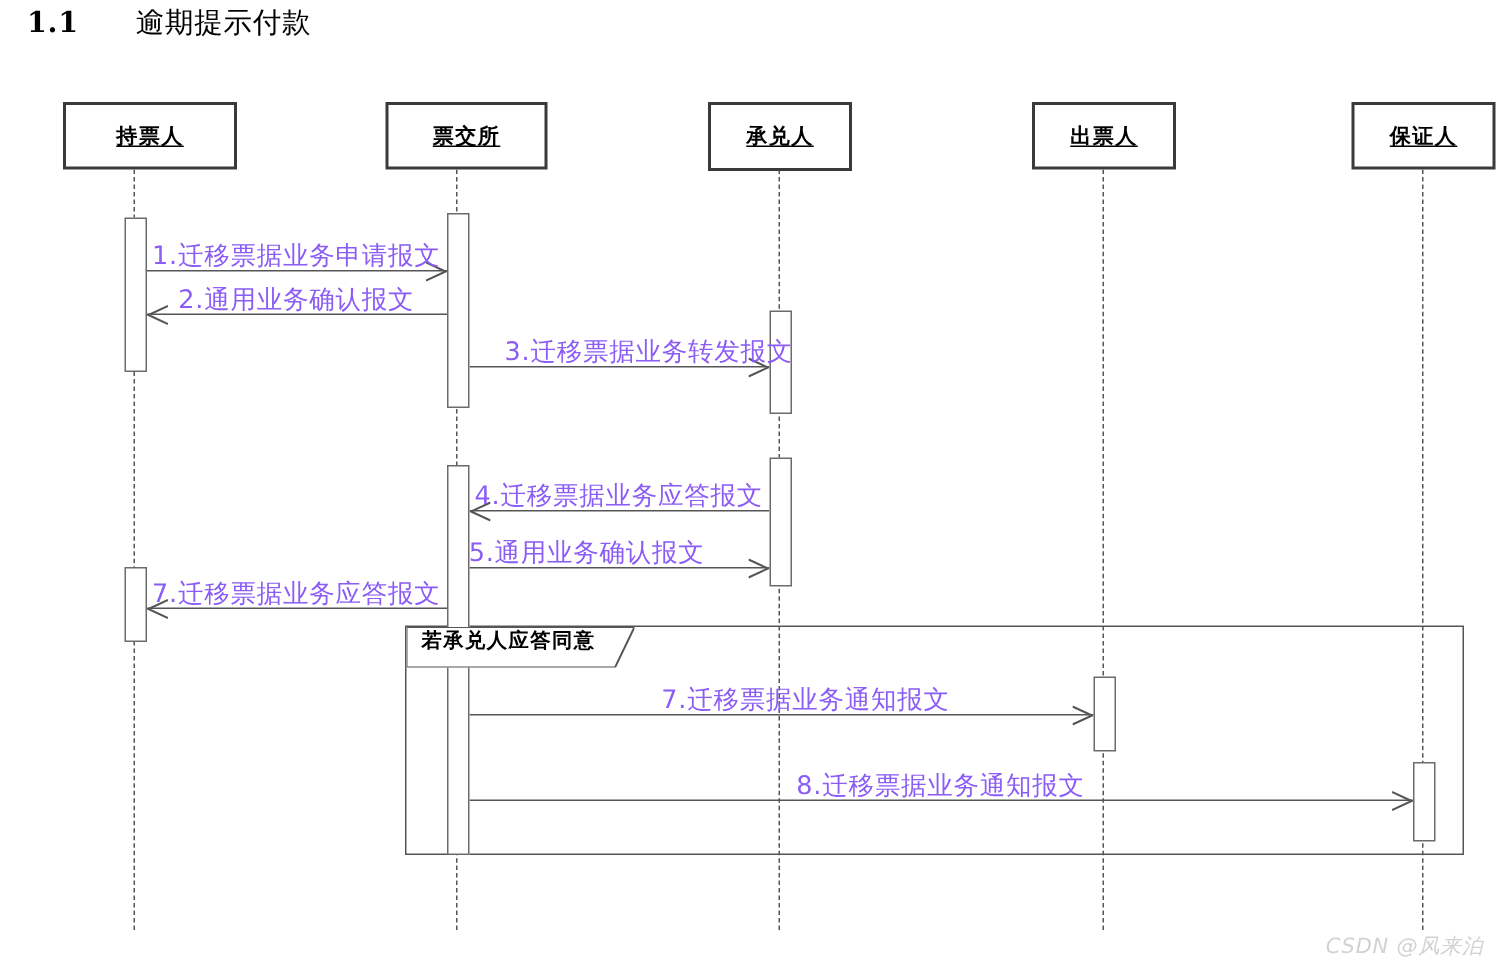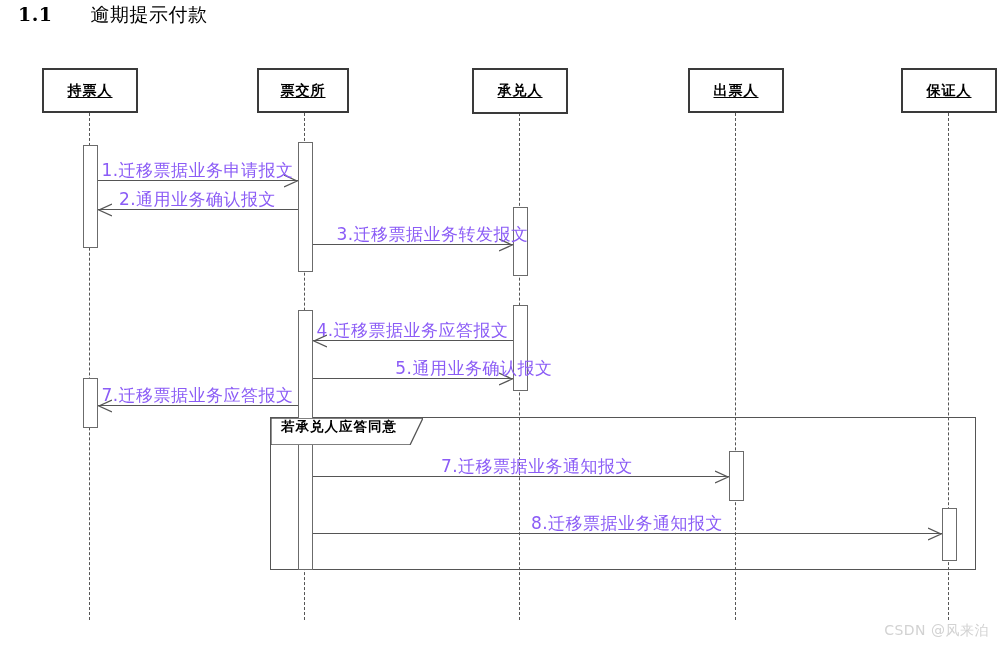--- a/index.html
+++ b/index.html
@@ -132,20 +132,21 @@
   #watermark {
     position: absolute;
     right: 14px;
     bottom: 10px;
     font-size: 14px;
     color: #d2d2d2;
     letter-spacing: 0.5px;
     white-space: nowrap;
     user-select: none;
     font-family: "DejaVu Sans", "Liberation Sans", sans-serif;
+    font-style: italic;
   }
 </style>
 </head>
 <body>
 
 <div id="page-title">
   <span class="num">1.1</span><span>逾期提示付款</span>
 </div>
 
 <div id="diagram">
@@ -193,21 +194,21 @@
       </span>
     </div>
     <div class="msg-label" style="top: 319px; left: 312.5px; width: 200px; text-align: center;">4.迁移票据业务应答报文</div>
     <div class="msg" style="left: 312.5px; top: 378px; width: 200px;">
       <span class="head" style="left: 186px;">
         <svg width="14" height="14" viewBox="0 0 14 14">
           <path d="M0,1 L13,7 L0,13" fill="none" stroke="#555555" stroke-width="1.3"></path>
         </svg>
       </span>
     </div>
-    <div class="msg-label" style="top: 357px; left: 312.5px; width: 240px; text-align: right;">5.通用业务确认报文</div>
+    <div class="msg-label" style="top: 357px; left: 312.5px; width: 240px; text-align: left;">5.通用业务确认报文</div>
     <div class="msg" style="left: 97.5px; top: 405px; width: 200px;">
       <span class="head" style="left: 0px;">
         <svg width="14" height="14" viewBox="0 0 14 14">
           <path d="M14,1 L1,7 L14,13" fill="none" stroke="#555555" stroke-width="1.3"></path>
         </svg>
       </span>
     </div>
     <div class="msg-label" style="top: 384px; left: 97.5px; width: 200px; text-align: center;">7.迁移票据业务应答报文</div>
     <div class="msg" style="left: 312.5px; top: 476px; width: 416px;">
       <span class="head" style="left: 402px;">
@@ -226,24 +227,24 @@
     </div>
     <div class="msg-label" style="top: 512px; left: 312.5px; width: 629px; text-align: center;">8.迁移票据业务通知报文</div>
     <div class="activation" style="left: 82.5px; top: 145px; width: 15px; height: 103px;"></div>
     <div class="activation" style="left: 82.5px; top: 378px; width: 15px; height: 50px;"></div>
     <div class="activation" style="left: 297.5px; top: 142px; width: 15px; height: 130px;"></div>
     <div class="activation" style="left: 297.5px; top: 310px; width: 15px; height: 260px;"></div>
     <div class="activation" style="left: 512.5px; top: 207px; width: 15px; height: 69px;"></div>
     <div class="activation" style="left: 512.5px; top: 305px; width: 15px; height: 86px;"></div>
     <div class="activation" style="left: 728.5px; top: 451px; width: 15px; height: 50px;"></div>
     <div class="activation" style="left: 941.5px; top: 508px; width: 15px; height: 53px;"></div>
-    <div class="actor-box" style="left: 42px; top: 68px; width: 96px; height: 45px;">
+    <div class="actor-box" style="left: 42px; top: 68px; width: 116px; height: 45px;">
       <span class="actor-label">持票人</span>
     </div>
-    <div class="actor-box" style="left: 257px; top: 68px; width: 92px; height: 45px;">
+    <div class="actor-box" style="left: 257px; top: 68px; width: 108px; height: 45px;">
       <span class="actor-label">票交所</span>
     </div>
     <div class="actor-box" style="left: 472px; top: 68px; width: 96px; height: 46px;">
       <span class="actor-label">承兑人</span>
     </div>
     <div class="actor-box" style="left: 688px; top: 68px; width: 96px; height: 45px;">
       <span class="actor-label">出票人</span>
     </div>
     <div class="actor-box" style="left: 901px; top: 68px; width: 96px; height: 45px;">
       <span class="actor-label">保证人</span>

